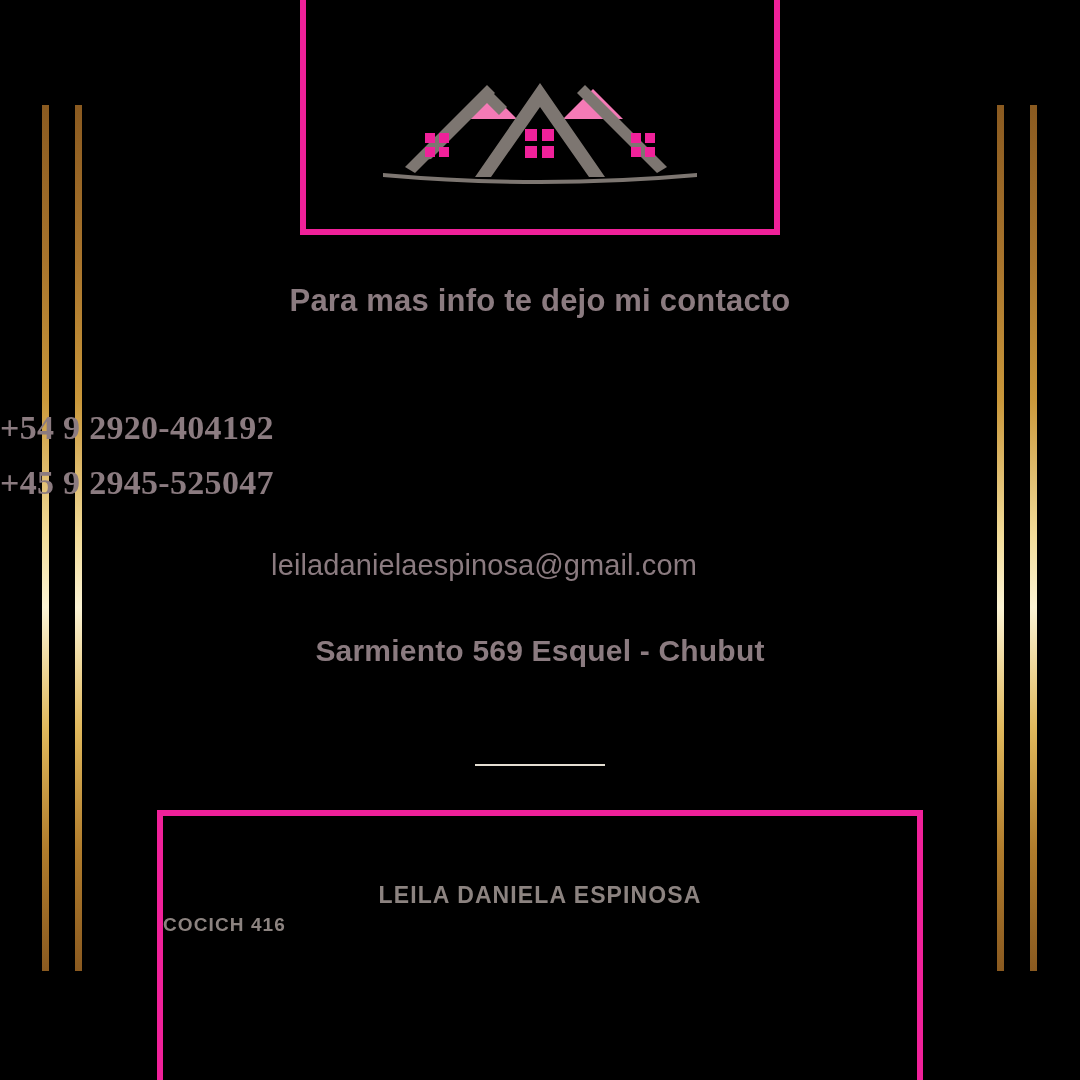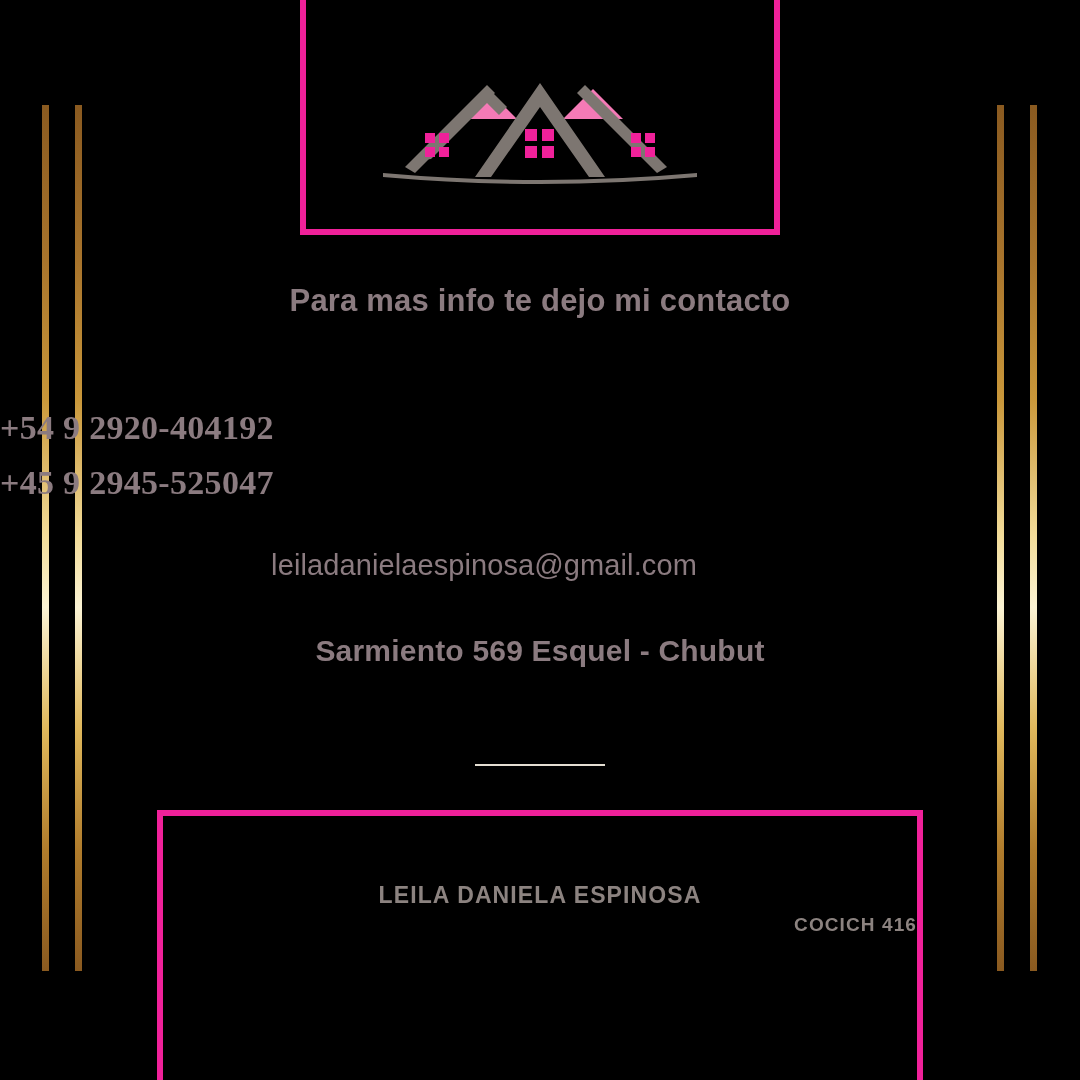--- a/index.html
+++ b/index.html
@@ -143,21 +143,21 @@
     font-size: 23px;
     font-weight: bold;
     color: #8c8380;
     letter-spacing: 1.1px;
   }
   .bottom-sub {
     position: absolute;
     left: 0;
     right: 0;
     top: 98px;
-    text-align: right;
+    text-align: left;
     font-size: 19px;
     font-weight: bold;
     color: #8c8380;
     letter-spacing: 1.1px;
   }
 </style>
 </head>
 <body>
 
 <div class="canvas">

